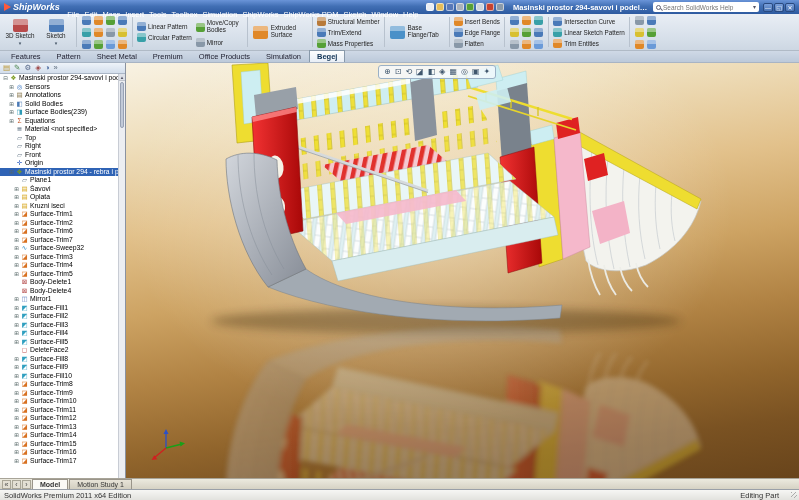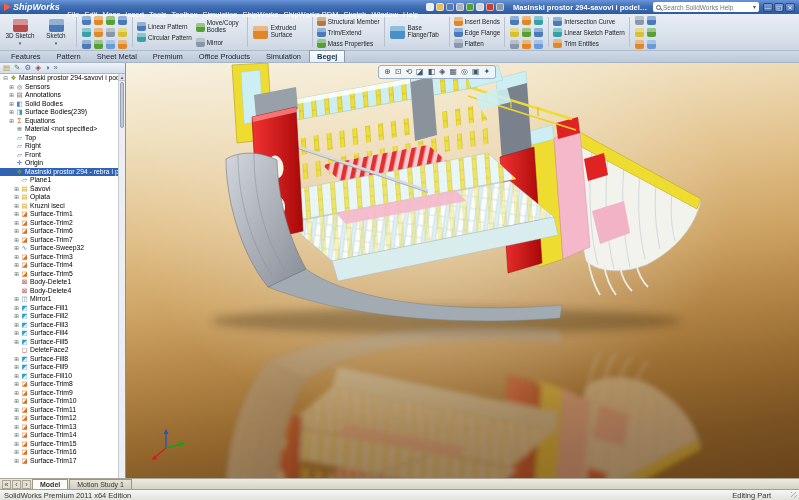--- a/index.html
+++ b/index.html
@@ -76,21 +76,21 @@
   #scene{position:absolute;left:0;top:0;}
   #hud{position:absolute;top:2px;left:252px;display:flex;gap:4px;align-items:center;padding:1px 5px;background:rgba(245,249,253,.8);border:1px solid #9ab0c6;border-radius:3px;}
   .hudic{font-size:8px;color:#3f566d;line-height:10px;}
 
   
   #modeltabs{height:11px;background:linear-gradient(#eceadf,#d6d2c4);border-top:1px solid #a8a498;display:flex;align-items:flex-end;padding-left:2px;gap:1px;}
   .mnav{font-size:7px;width:9px;text-align:center;color:#444;background:#e4e0d4;border:1px solid #aaa697;height:9px;line-height:8px;}
   .mtab{font-size:7px;padding:0 7px;height:10px;line-height:9px;border:1px solid #9a958a;border-bottom:none;background:linear-gradient(#e8e4d8,#d2cec0);color:#333;white-space:nowrap;}
   .mtab.active{background:#fbfaf6;font-weight:bold;}
   #statusbar{height:11px;display:flex;align-items:center;background:linear-gradient(#f6f6f4,#e2e2de);border-top:1px solid #9aa0a8;padding:0 4px;font-size:7.5px;color:#333;position:relative;}
-  #status-right{margin-left:auto;margin-right:24px;text-align:center;}
+  #status-right{margin-left:auto;margin-right:16px;text-align:center;}
   #statusbar::after{content:"";position:absolute;right:2px;bottom:2px;width:6px;height:6px;
     background:repeating-linear-gradient(135deg,#aaa 0 1px,transparent 1px 3px);}
 </style>
 </head>
 <body>
 
 <div id="app">
 
   <div id="titlebar">
     <span id="logo">

